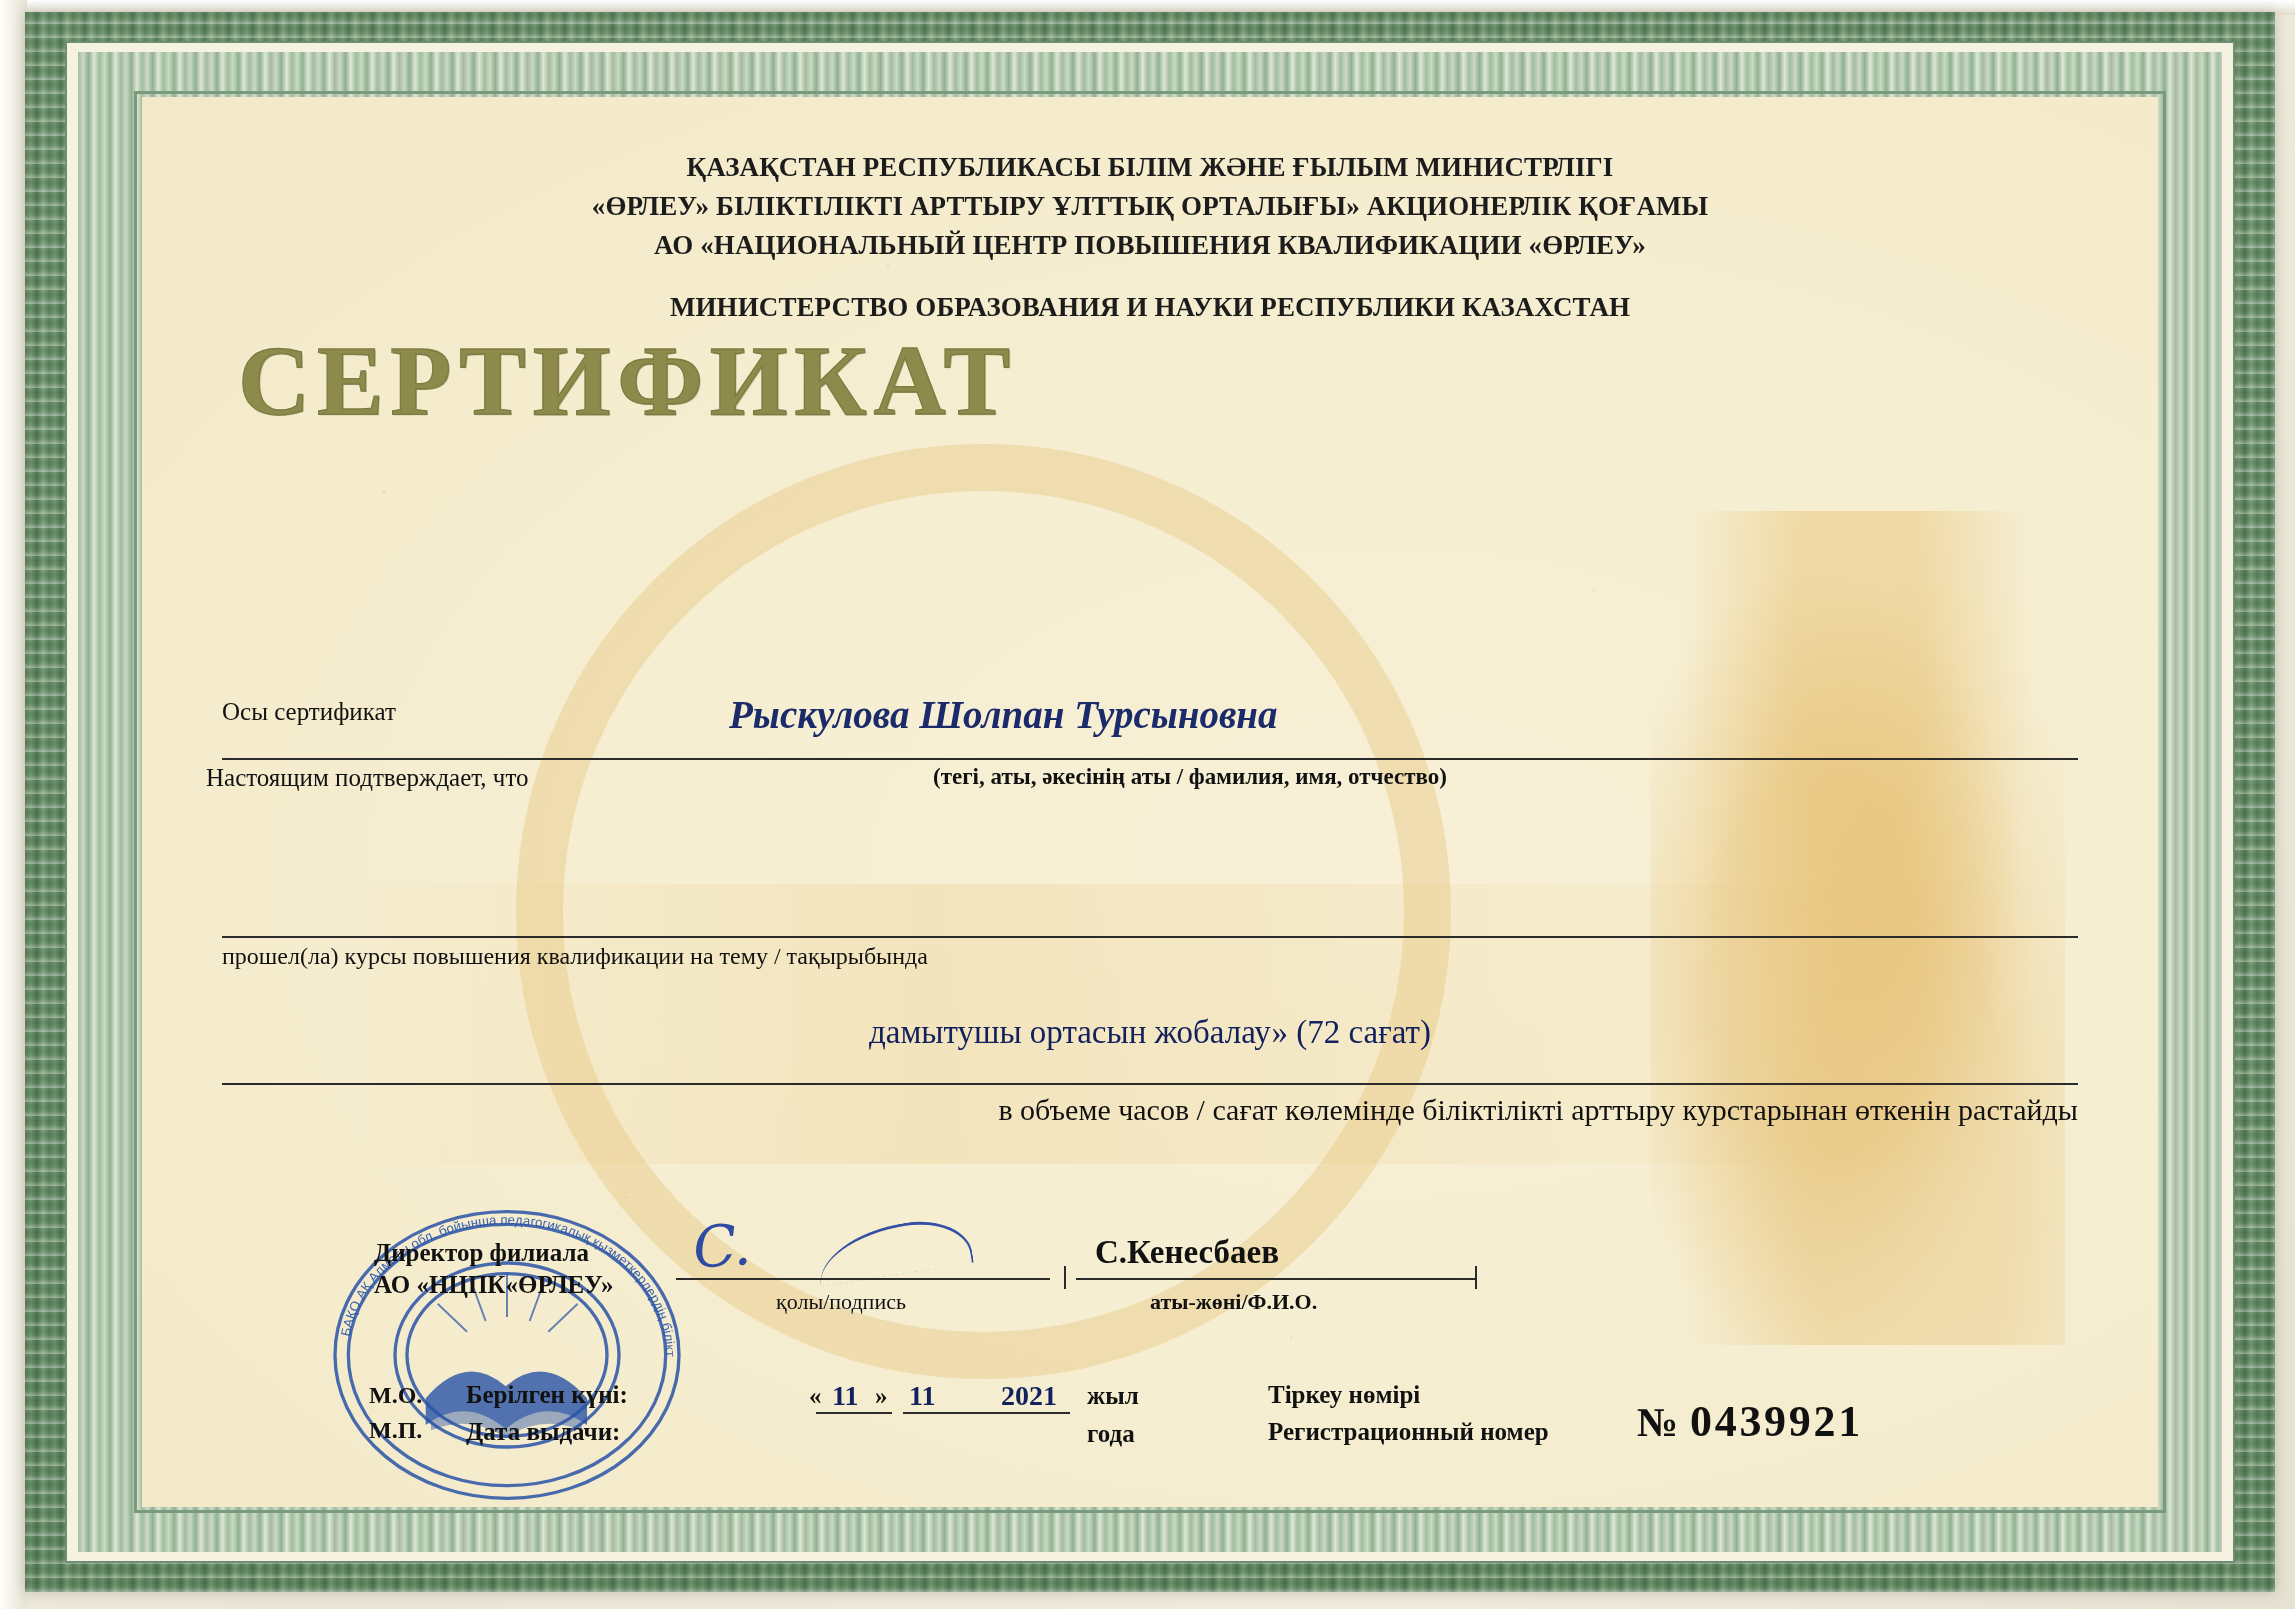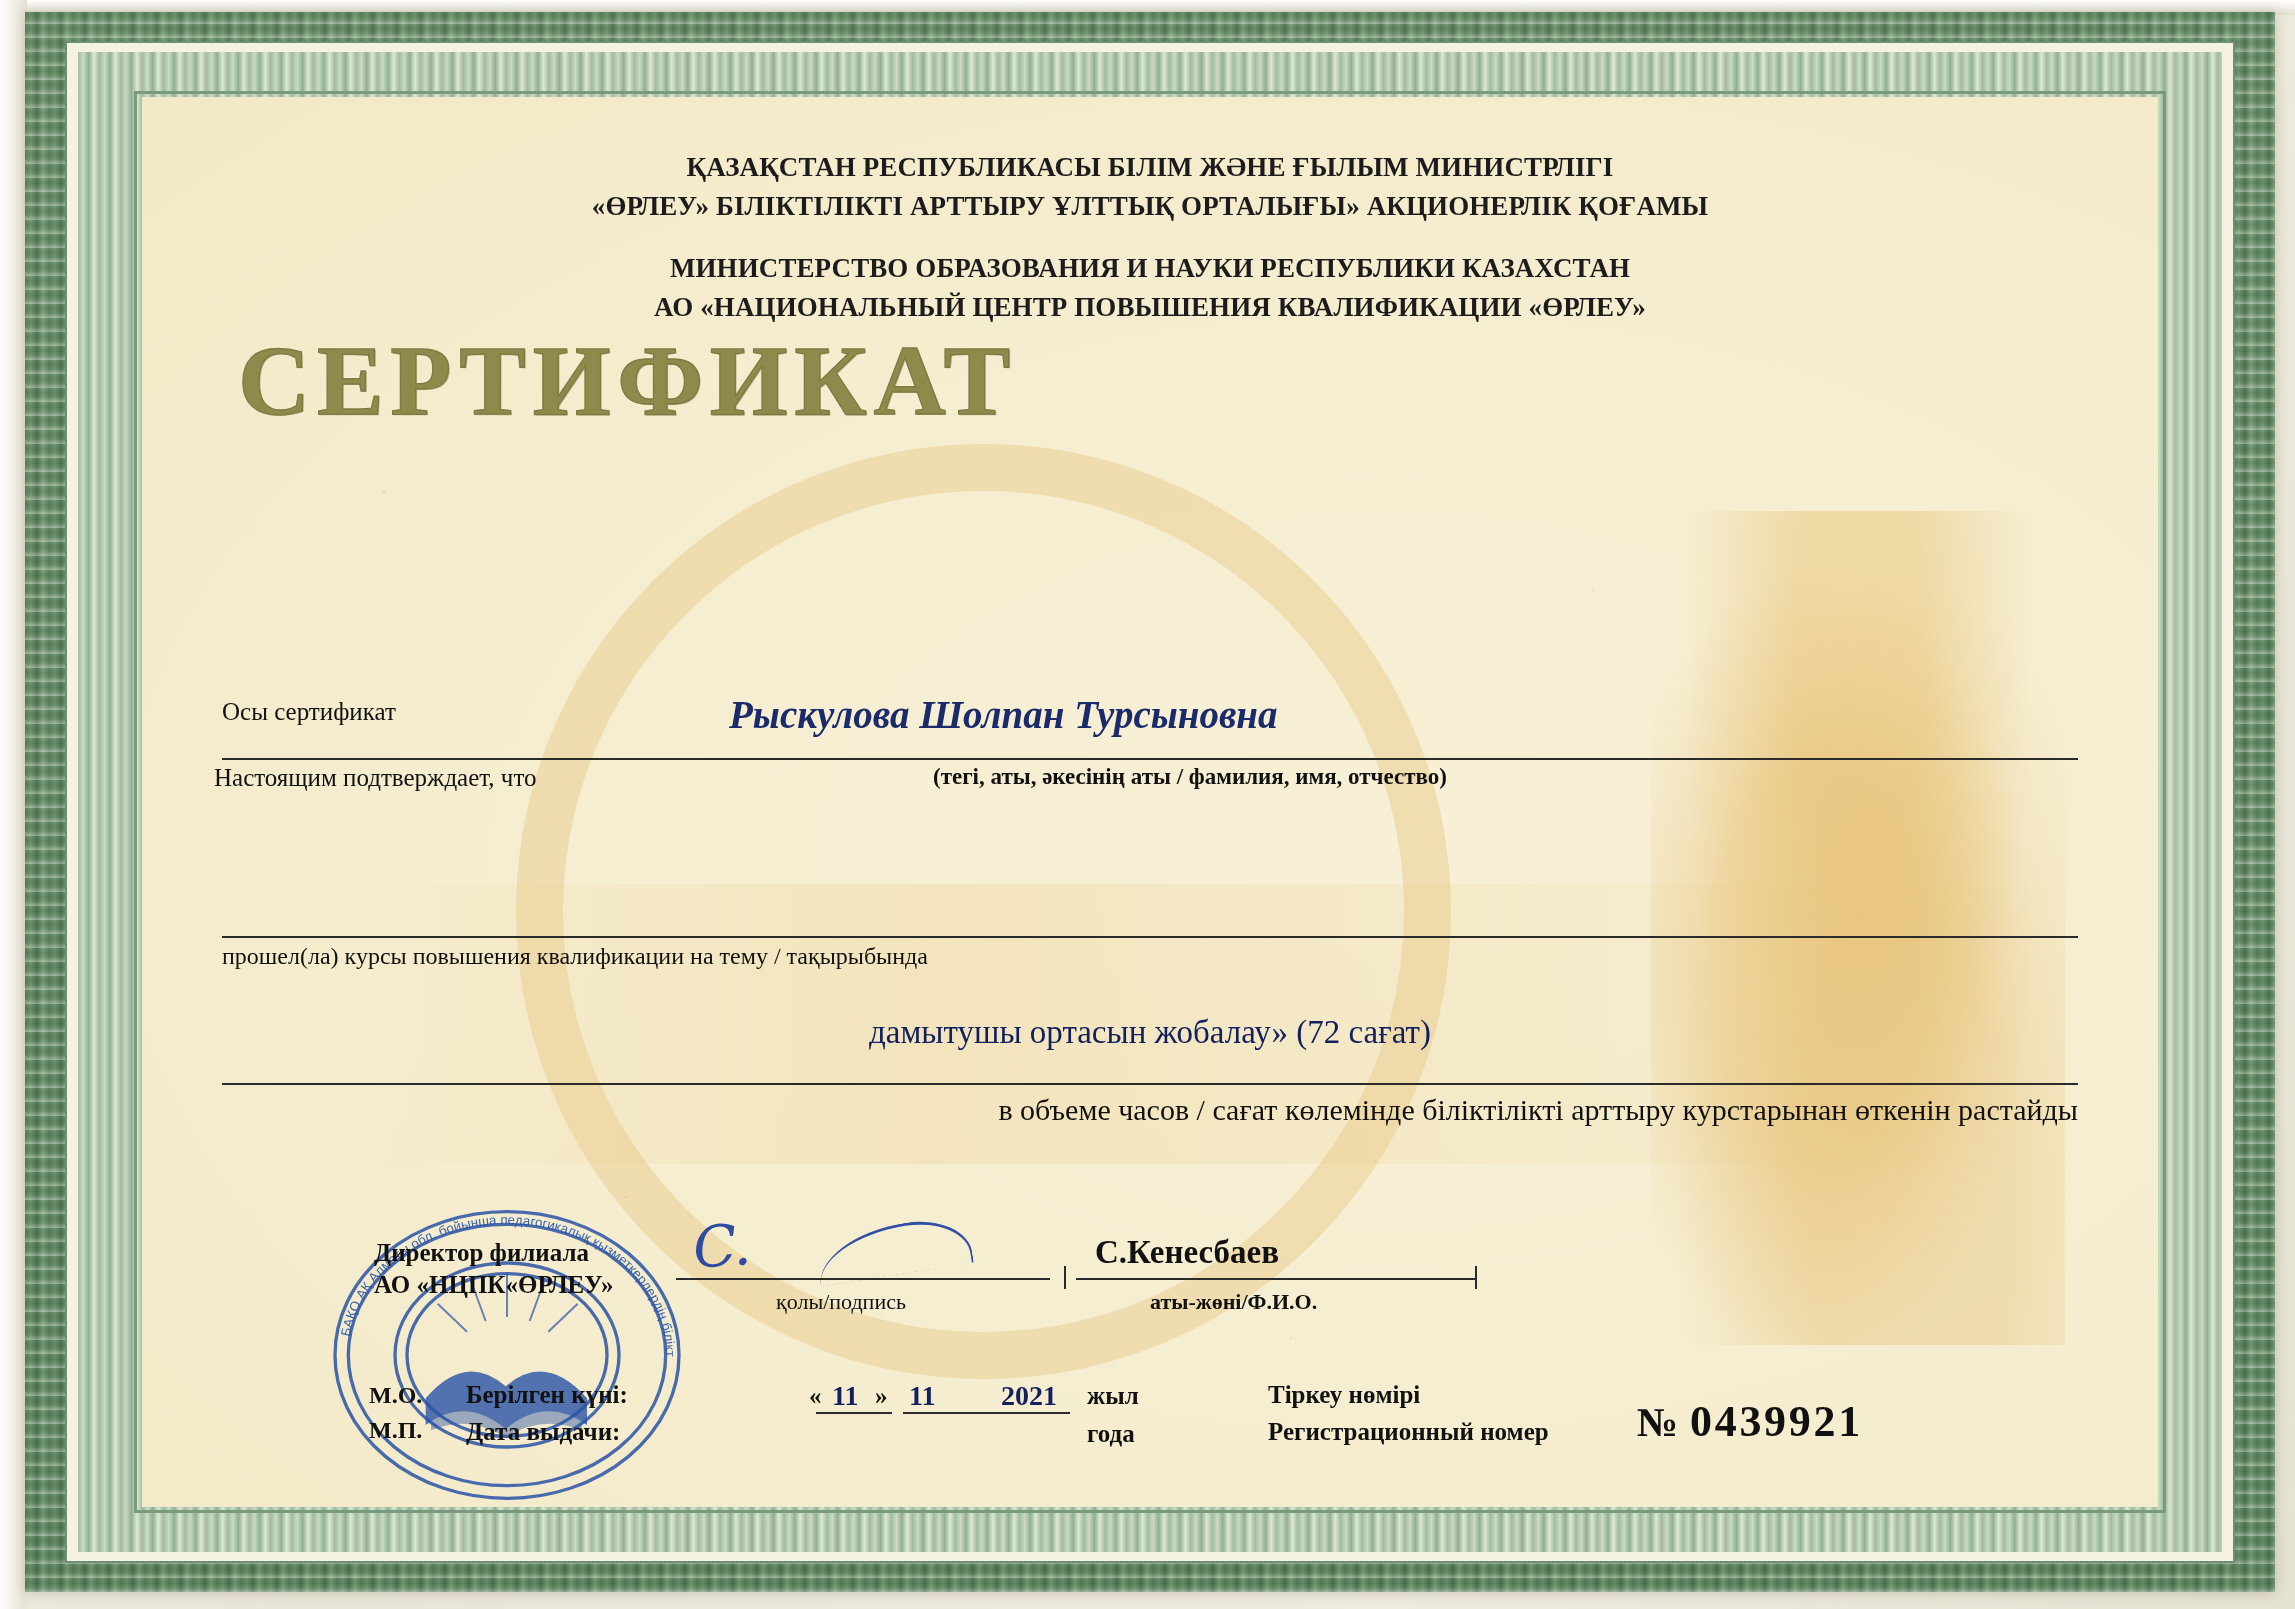--- a/index.html
+++ b/index.html
@@ -200,21 +200,21 @@
   .label-left-1 {
     position: absolute;
     left: 80px;
     top: 601px;
     font-size: 25px;
     color: #111;
     font-weight: normal;
   }
   .label-left-2 {
     position: absolute;
-    left: 72px;
+    left: 64px;
     top: 667px;
     font-size: 25px;
     color: #111;
   }
   .label-center-1 {
     position: absolute;
     left: 0; right: 0;
     top: 667px;
     text-align: center;
     font-size: 23px;
@@ -439,22 +439,22 @@
 
     <div class="paper">
       <div class="watermark-ring"></div>
       <div class="watermark-band"></div>
       <div class="watermark-figure"></div>
 
       <div class="content">
 
         <div class="hdr hdr-kz-1">ҚАЗАҚСТАН РЕСПУБЛИКАСЫ БІЛІМ ЖӘНЕ ҒЫЛЫМ МИНИСТРЛІГІ</div>
         <div class="hdr hdr-kz-2">«ӨРЛЕУ» БІЛІКТІЛІКТІ АРТТЫРУ ҰЛТТЫҚ ОРТАЛЫҒЫ» АКЦИОНЕРЛІК ҚОҒАМЫ</div>
+        <div class="hdr hdr-ru-2">АО «НАЦИОНАЛЬНЫЙ ЦЕНТР ПОВЫШЕНИЯ КВАЛИФИКАЦИИ «ӨРЛЕУ»</div>
         <div class="hdr hdr-ru-1">МИНИСТЕРСТВО ОБРАЗОВАНИЯ И НАУКИ РЕСПУБЛИКИ КАЗАХСТАН</div>
-        <div class="hdr hdr-ru-2">АО «НАЦИОНАЛЬНЫЙ ЦЕНТР ПОВЫШЕНИЯ КВАЛИФИКАЦИИ «ӨРЛЕУ»</div>
 
         <div class="title">СЕРТИФИКАТ</div>
 
         <div class="label-left-1">Осы сертификат</div>
         <div class="name-line">
           <div class="name-value">Рыскулова Шолпан Турсыновна</div>
           <div class="rule"></div>
         </div>
         <div class="label-left-2">Настоящим подтверждает, что</div>
         <div class="label-center-1">(тегі, аты, әкесінің аты / фамилия, имя, отчество)</div>

